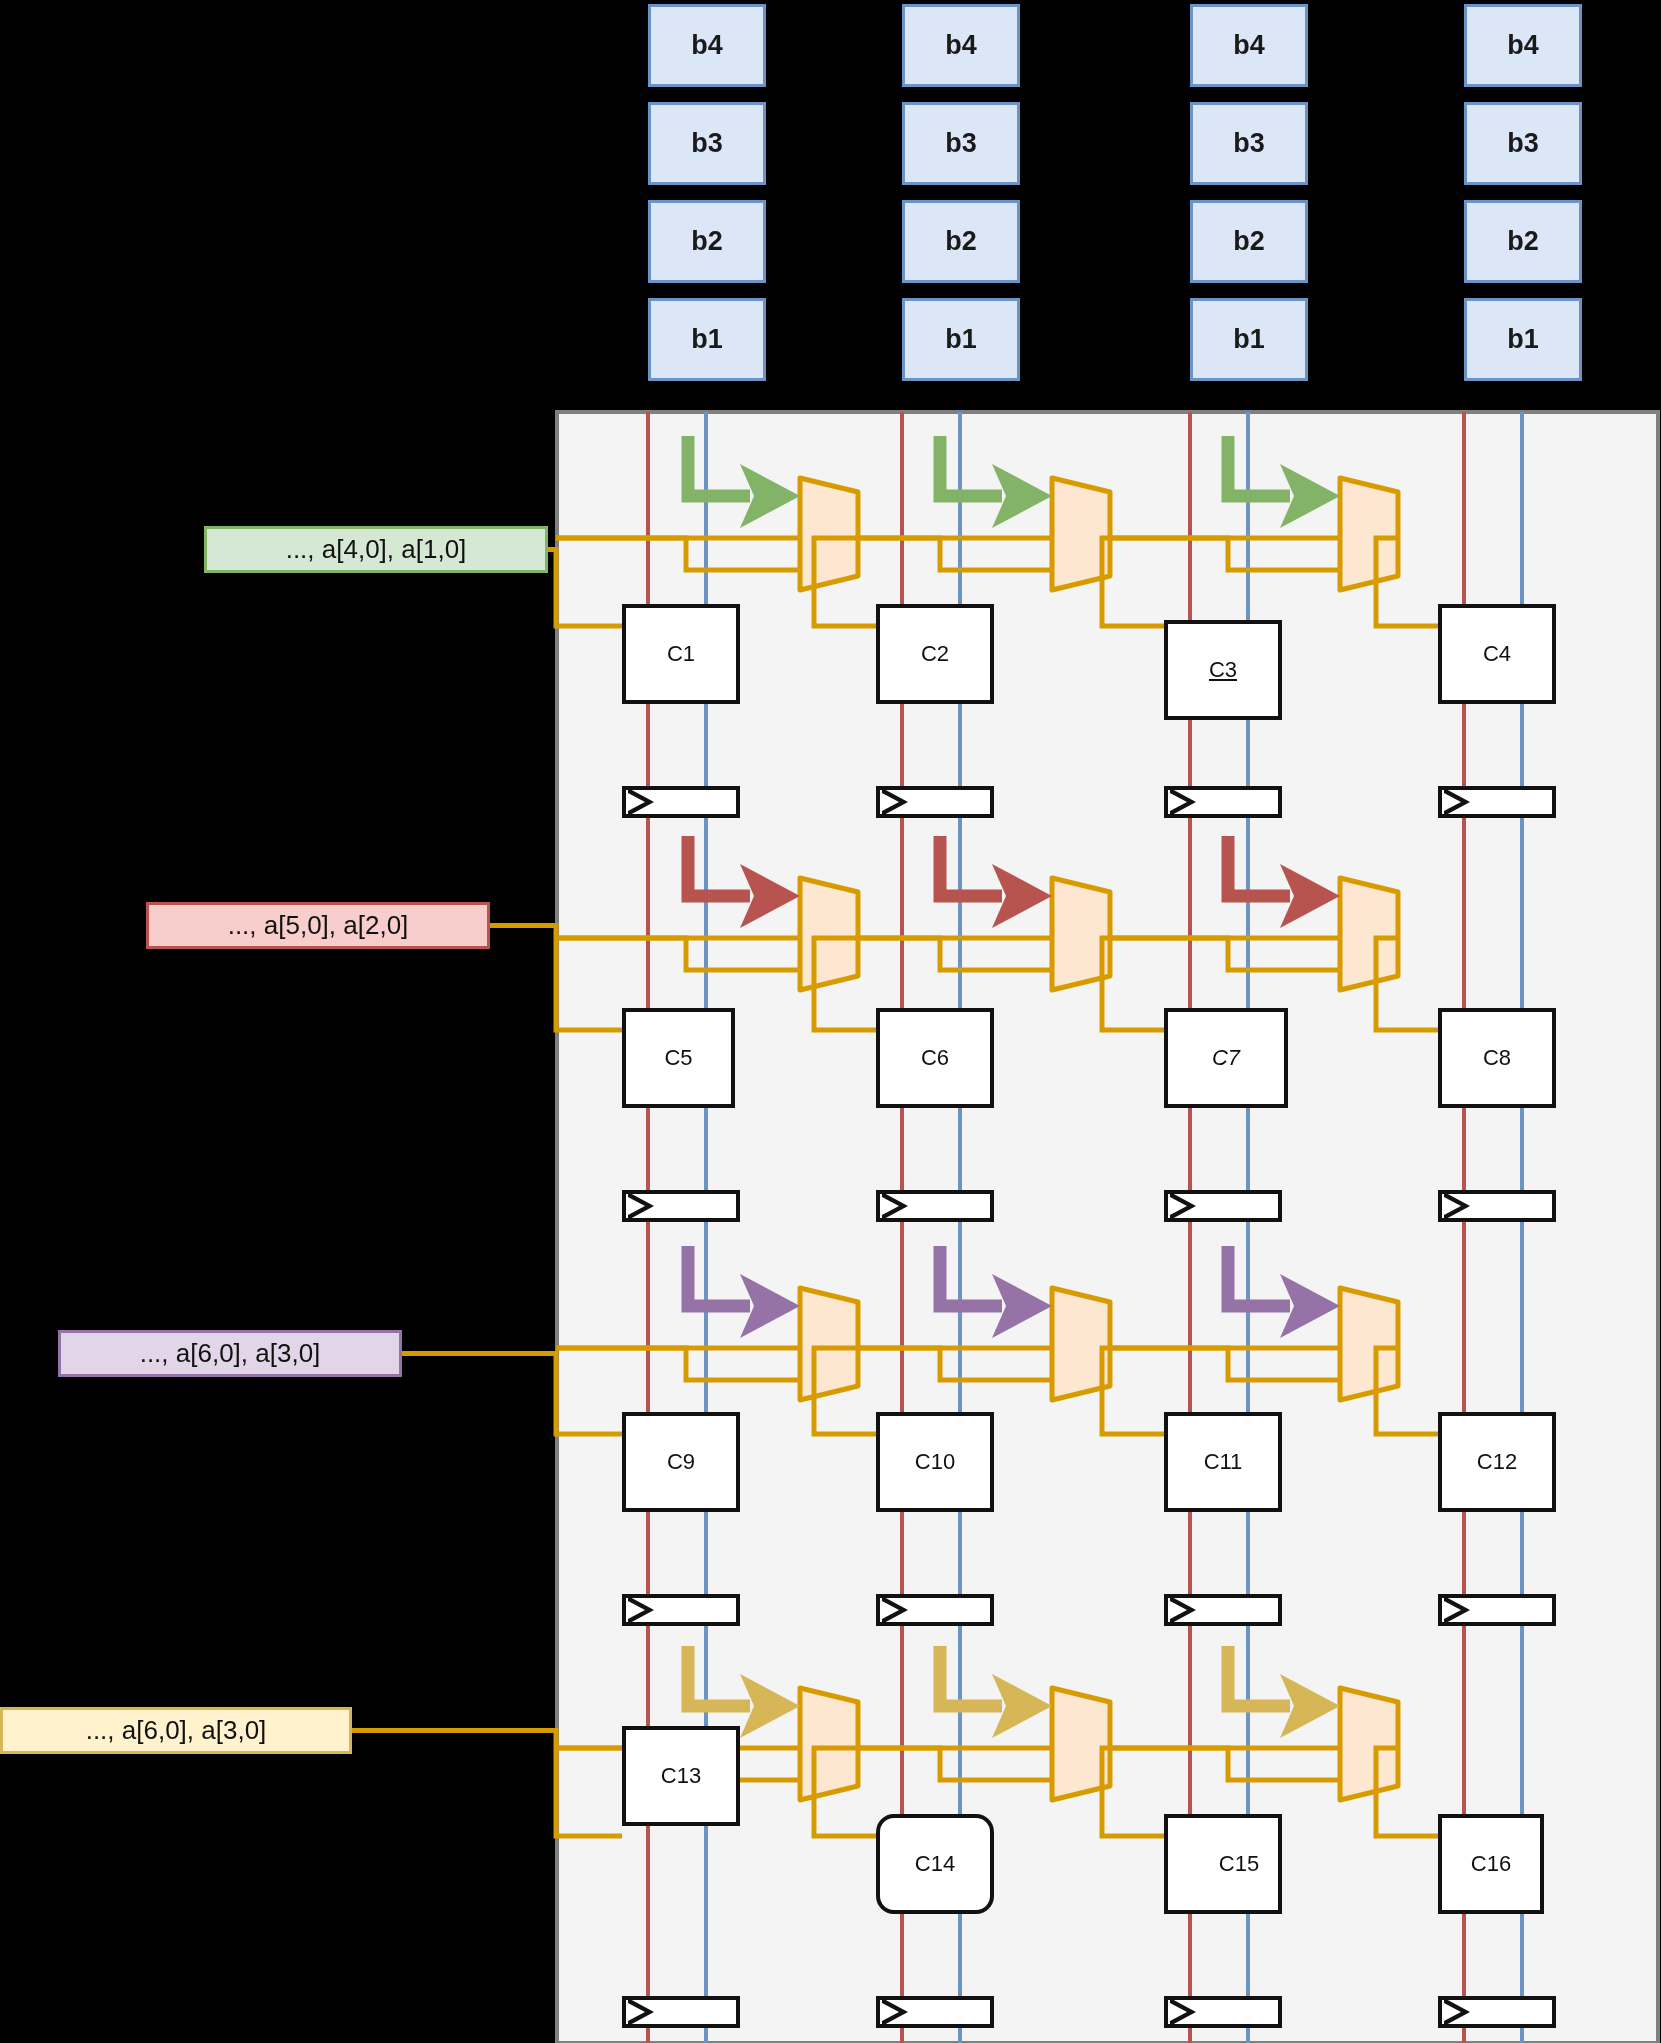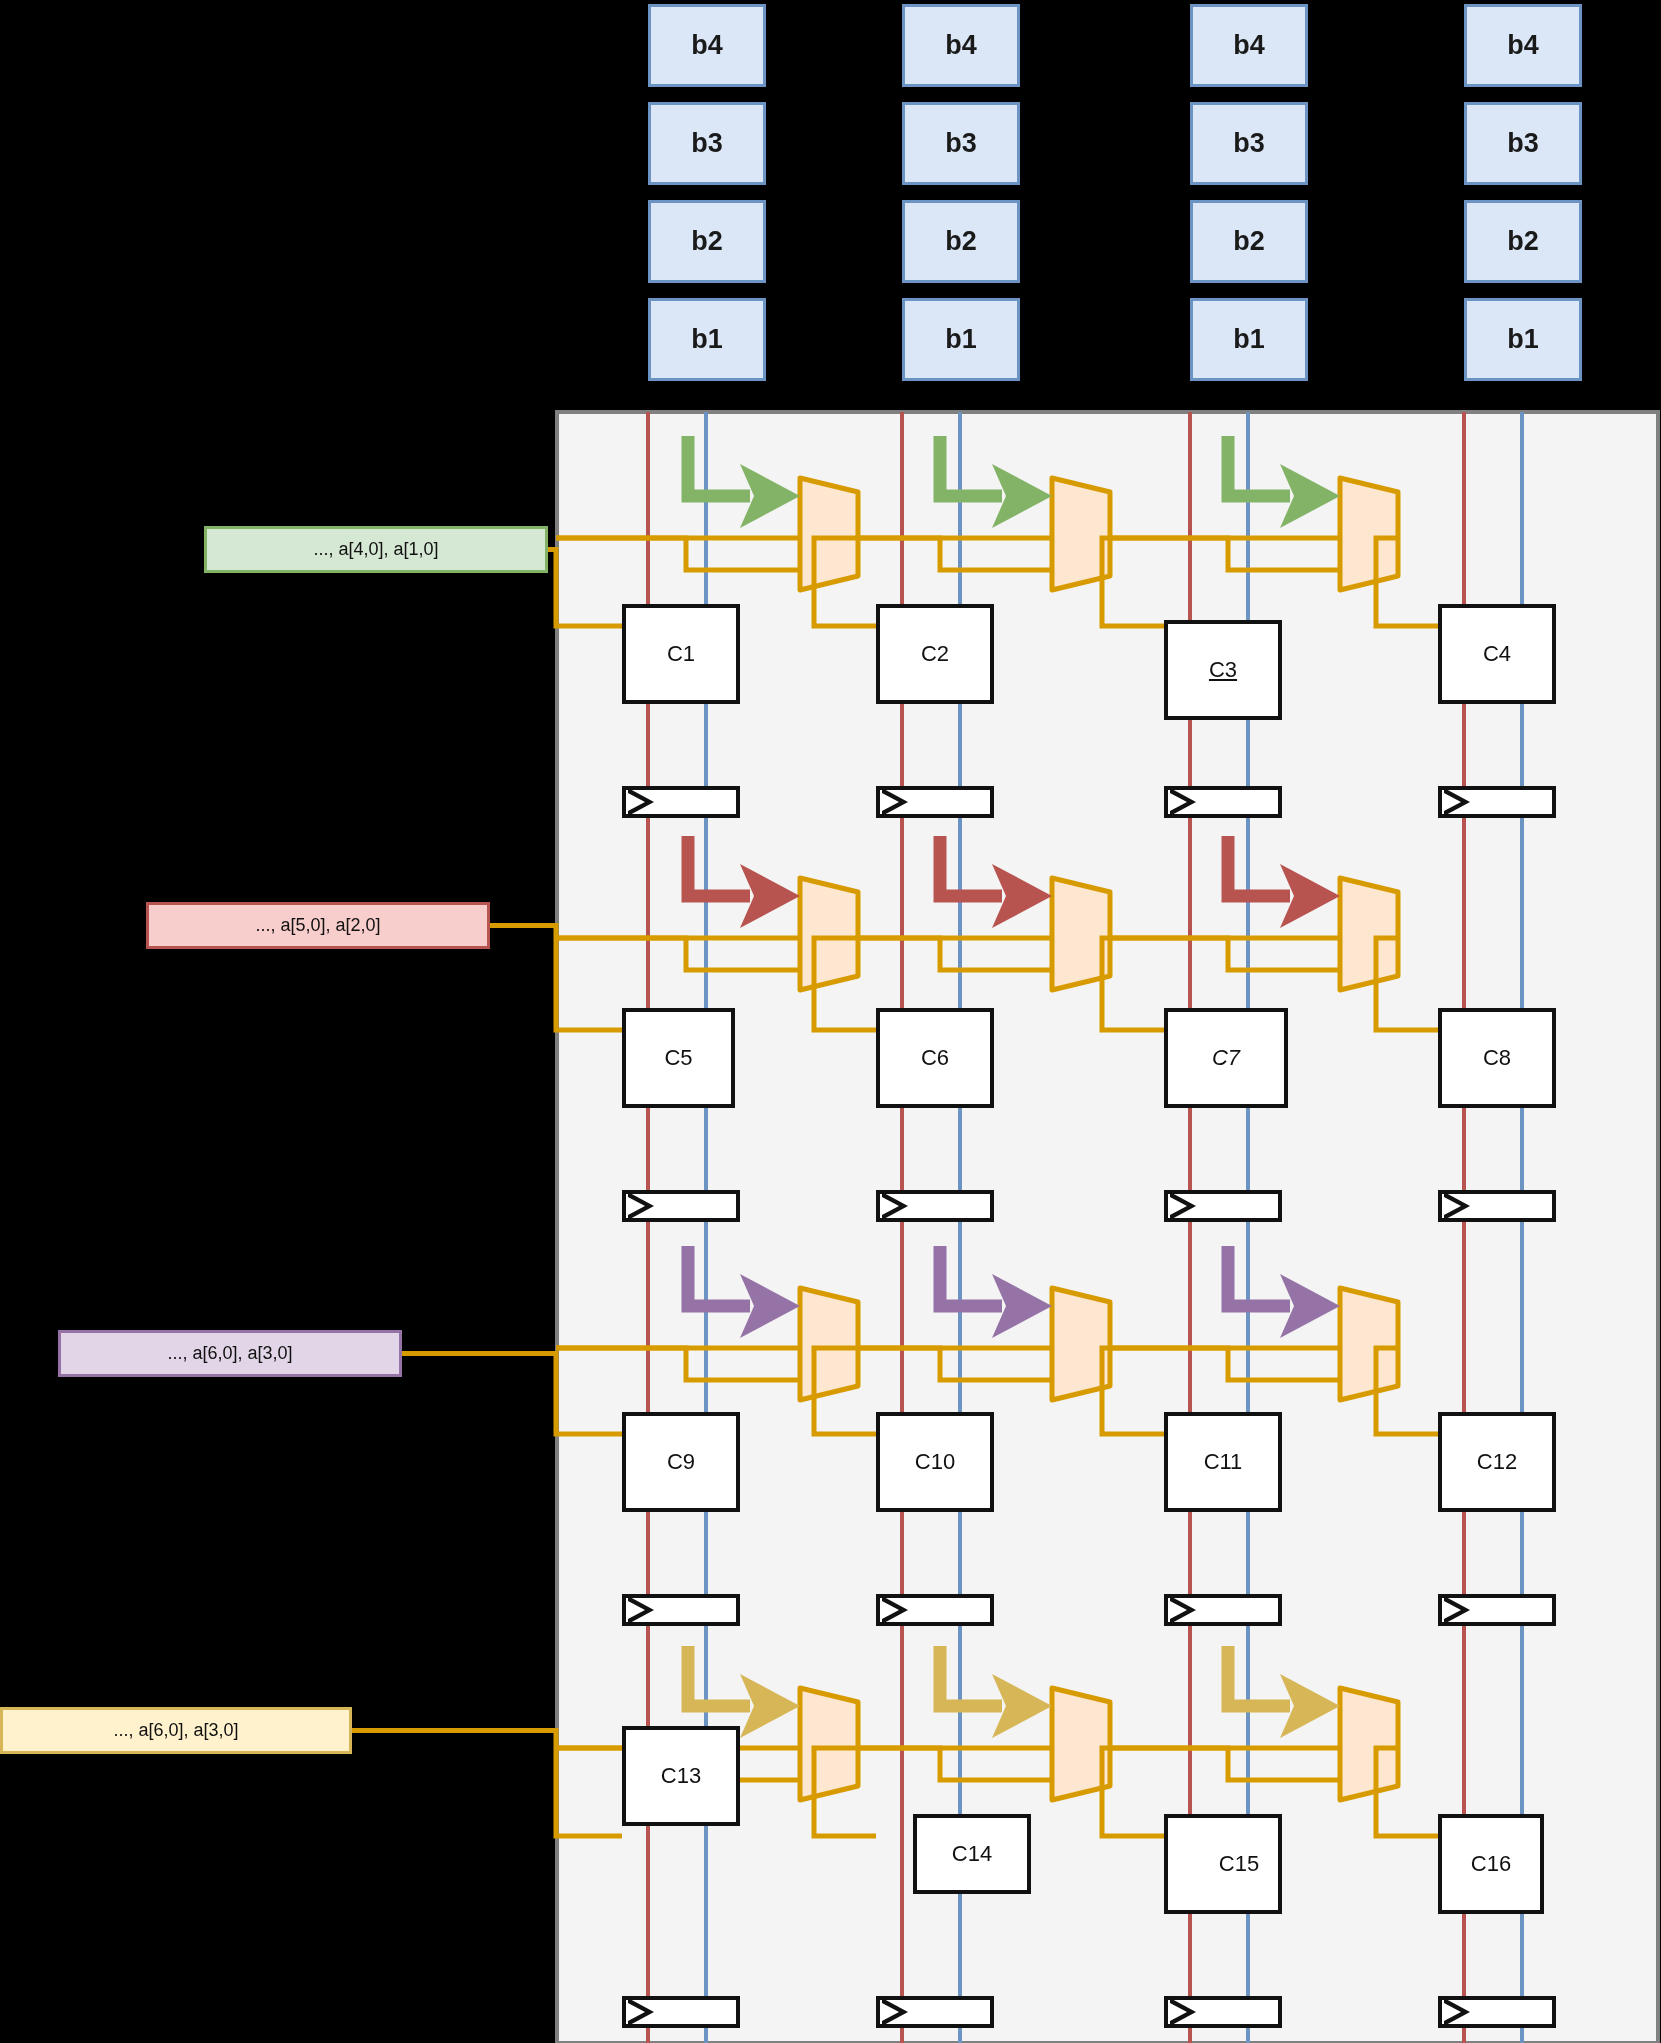--- a/index.html
+++ b/index.html
@@ -73,21 +73,21 @@
     border-top: 9px solid transparent;
     border-bottom: 9px solid transparent;
     border-left: 17px solid #ffffff;
   }
   .in-label {
     position: absolute;
     box-sizing: border-box;
     display: flex;
     align-items: center;
     justify-content: center;
-    font-size: 18px;
+    font-size: 26px;
     color: #111111;
     border-width: 3px;
     border-style: solid;
   }
 </style>
 </head>
 <body>
 
 <div id="root">
 
@@ -212,21 +212,21 @@
       <div class="c-cell" style="left: 1438px; top: 604px; width: 118px; height: 100px;">C4</div>
       <div class="c-cell" style="left: 622px; top: 1008px; width: 113px; height: 100px;">C5</div>
       <div class="c-cell" style="left: 876px; top: 1008px; width: 118px; height: 100px;">C6</div>
       <div class="c-cell" style="left: 1164px; top: 1008px; width: 124px; height: 100px; font-style: italic;">C7</div>
       <div class="c-cell" style="left: 1438px; top: 1008px; width: 118px; height: 100px;">C8</div>
       <div class="c-cell" style="left: 622px; top: 1412px; width: 118px; height: 100px;">C9</div>
       <div class="c-cell" style="left: 876px; top: 1412px; width: 118px; height: 100px;">C10</div>
       <div class="c-cell" style="left: 1164px; top: 1412px; width: 118px; height: 100px;">C11</div>
       <div class="c-cell" style="left: 1438px; top: 1412px; width: 118px; height: 100px;">C12</div>
       <div class="c-cell" style="left: 622px; top: 1726px; width: 118px; height: 100px;">C13</div>
-      <div class="c-cell" style="left: 913px; top: 1814px; width: 118px; height: 80px;">C14</div>
+      <div class="c-cell" style="left: 876px; top: 1814px; width: 118px; height: 100px; border-radius: 18px;">C14</div>
       <div class="c-cell" style="left: 1164px; top: 1814px; width: 118px; height: 100px; padding-left: 32px;">C15</div>
       <div class="c-cell" style="left: 1438px; top: 1814px; width: 106px; height: 100px;">C16</div>
     </div>
   <div id="regs-layer">
       <div class="reg" style="left: 622px; top: 786px; width: 118px; height: 32px;">
         <div class="reg-tri"></div>
         <div class="reg-tri-inner"></div>
       </div>
       <div class="reg" style="left: 876px; top: 786px; width: 118px; height: 32px;">
         <div class="reg-tri"></div>

